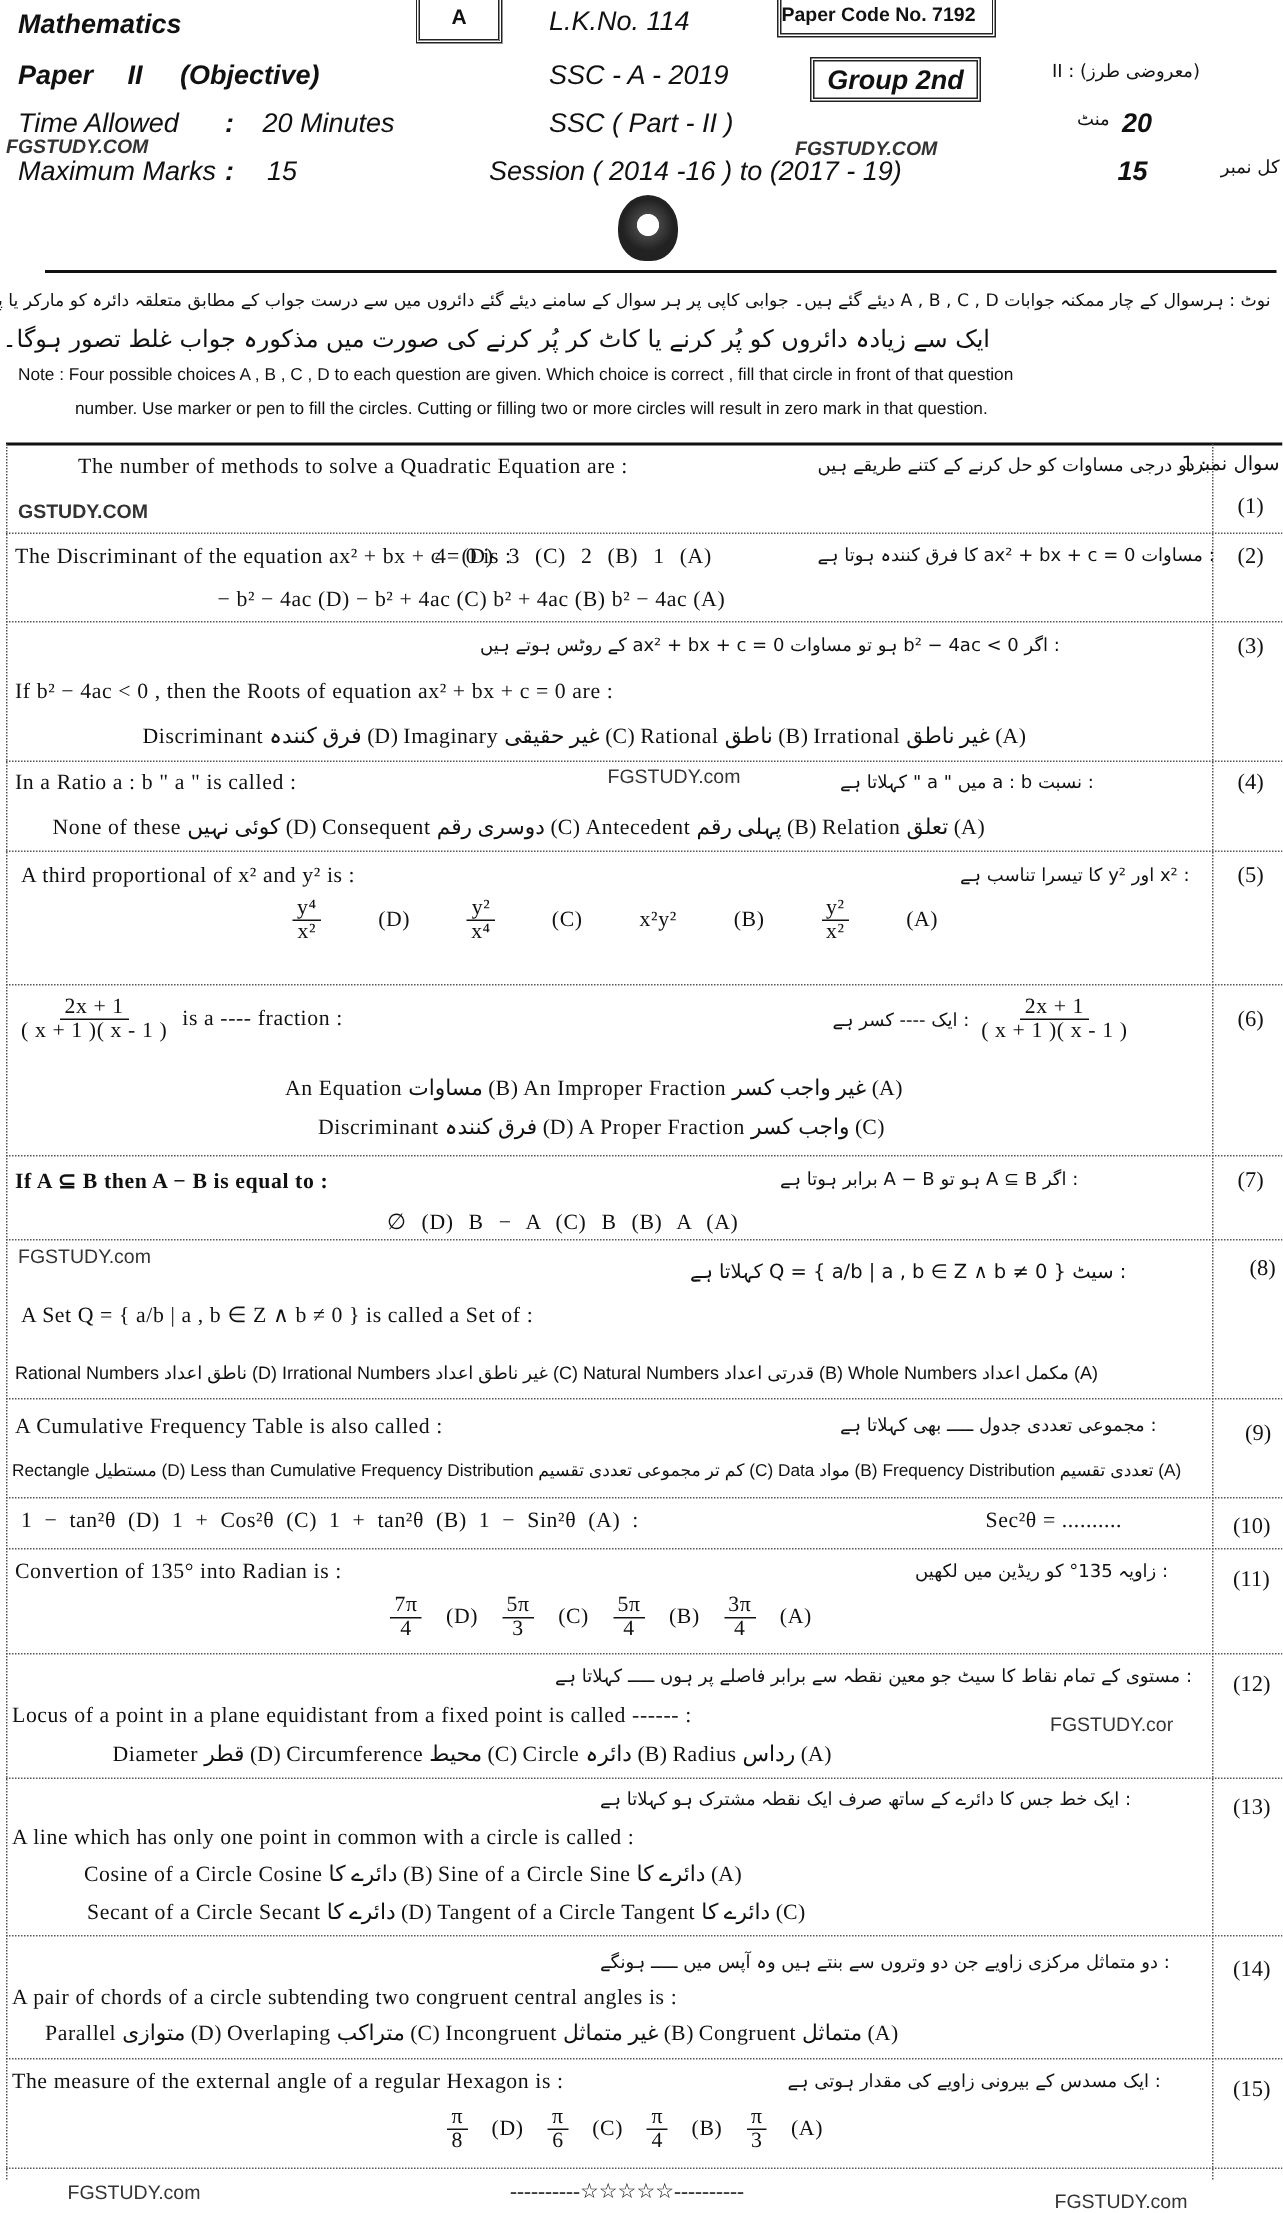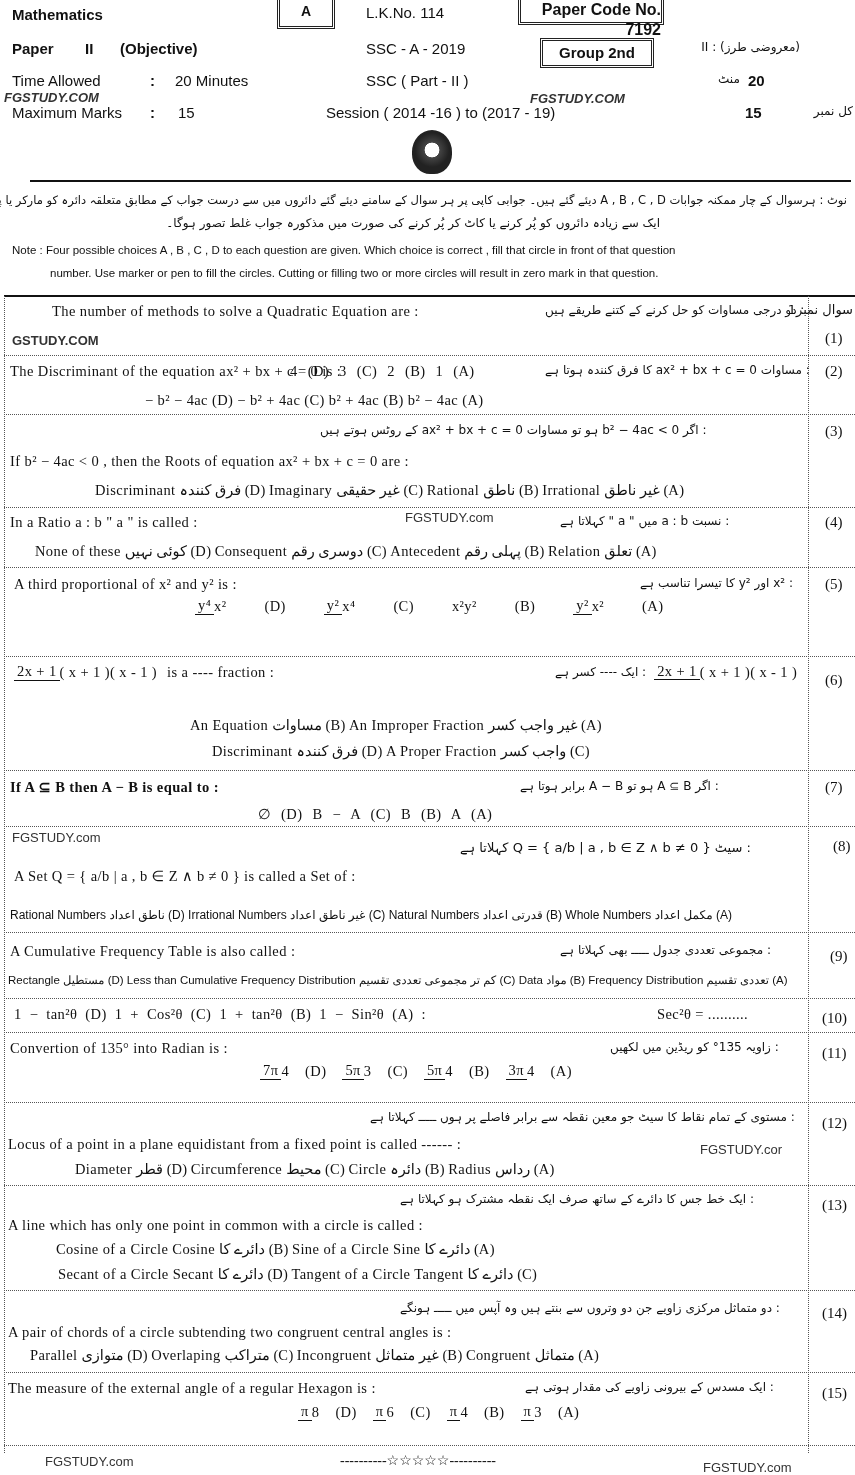--- a/index.html
+++ b/index.html
@@ -1,38 +1,38 @@
 <!DOCTYPE html>
 <html><head>
 <meta charset="utf-8">
 <style>
   html, body { margin:0; padding:0; background:#fff; }
   body { width:855px; height:1475px; position:relative; overflow:hidden; color:#111; font-family:"Liberation Serif", serif; }
   .sans { font-family:"Liberation Sans", sans-serif; }
   .abs { position:absolute; white-space:nowrap; }
-  .hdr { font-family:"Liberation Sans", sans-serif; font-weight:bold; font-size:15px; }
+  .hdr { font-family:"Liberation Sans", sans-serif; font-weight:bold; font-size:18px;font-style:italic; }
   .wm { font-family:"Liberation Sans", sans-serif; font-size:13px; color:#333; }
   .box { position:absolute; border:3px double #222; }
   .urdu { font-family:"DejaVu Sans", sans-serif; direction:rtl; font-size:12px; }
   .note { font-family:"Liberation Sans", sans-serif; font-size:11.5px; }
   .rule { position:absolute; left:4px; right:0; border-top:1px dotted #555; }
   .vline { position:absolute; top:296px; bottom:22px; border-left:1px dotted #555; }
   .q { font-size:14.5px; letter-spacing:0.4px; }
   .num { font-size:15px; }
-  .frac { display:inline-flex; flex-direction:row; align-items:center; vertical-align:middle; line-height:1.05; }
+  .frac { display:inline-flex; flex-direction:column; align-items:center; vertical-align:middle; line-height:1.05; }
   .frac .n { border-bottom:1.5px solid #111; padding:0 3px; }
   .logo { position:absolute; left:412px; top:130px; width:36px; height:40px; border-radius:50% 50% 45% 45%; border:2px solid #222; background:radial-gradient(circle at 50% 45%, #fff 25%, #444 27%, #222 60%); }
 </style>
 </head>
 <body>
 
 <div class="abs hdr" style="left:12px;top:6px;">Mathematics</div>
 <div class="box sans" style="left:277px;top:0;width:52px;height:26px;border-top:none;text-align:center;font-weight:bold;font-size:14px;line-height:22px;">A</div>
 <div class="abs hdr" style="left:366px;top:4px;font-weight:normal;">L.K.No. 114</div>
-<div class="box sans" style="left:518px;top:0;width:140px;height:22px;border-top:none;text-align:right;font-weight:bold;font-size:16px;line-height:20px;">Paper Code No. 7192</div>
+<div class="box sans" style="left:518px;top:0;width:140px;height:22px;border-top:none;text-align:left;font-weight:bold;font-size:13px;line-height:20px;">Paper Code No. 7192</div>
 
 <div class="abs hdr" style="left:12px;top:40px;">Paper</div>
 <div class="abs hdr" style="left:85px;top:40px;">II</div>
 <div class="abs hdr" style="left:120px;top:40px;">(Objective)</div>
 <div class="abs hdr" style="left:366px;top:40px;font-weight:normal;">SSC - A - 2019</div>
 <div class="box hdr" style="left:540px;top:38px;width:108px;height:24px;text-align:center;line-height:24px;">Group 2nd</div>
 <div class="abs urdu" style="right:55px;top:40px;font-size:12px;">(معروضی طرز) : II</div>
 
 <div class="abs hdr" style="left:12px;top:72px;font-weight:normal;">Time Allowed</div>
 <div class="abs hdr" style="left:150px;top:72px;">:</div>
@@ -48,21 +48,21 @@
 <div class="abs hdr" style="left:150px;top:104px;">:</div>
 <div class="abs hdr" style="left:178px;top:104px;font-weight:normal;">15</div>
 <div class="abs hdr" style="left:326px;top:104px;font-weight:normal;">Session ( 2014 -16 ) to (2017 - 19)</div>
 <div class="abs hdr" style="left:745px;top:104px;">15</div>
 <div class="abs urdu" style="right:2px;top:104px;">کل نمبر</div>
 
 <div class="logo"></div>
 <div class="abs" style="left:30px;right:4px;top:180px;border-top:2px solid #111;"></div>
 
 <div class="abs urdu" style="right:8px;top:193px;font-size:11.5px;">نوٹ : ہرسوال کے چار ممکنہ جوابات A , B , C , D دیئے گئے ہیں۔ جوابی کاپی پر ہر سوال کے سامنے دیئے گئے دائروں میں سے درست جواب کے مطابق متعلقہ دائرہ کو مارکر یا پین سے بھر دیں۔</div>
-<div class="abs urdu" style="right:195px;top:216px;font-size:12px;">ایک سے زیادہ دائروں کو پُر کرنے یا کاٹ کر پُر کرنے کی صورت میں مذکورہ جواب غلط تصور ہوگا۔</div>
+<div class="abs urdu" style="right:195px;top:216px;font-size:16px;">ایک سے زیادہ دائروں کو پُر کرنے یا کاٹ کر پُر کرنے کی صورت میں مذکورہ جواب غلط تصور ہوگا۔</div>
 <div class="abs note" style="left:12px;top:244px;">Note : Four possible choices A , B , C , D to each question are given. Which choice is correct , fill that circle in front of that question</div>
 <div class="abs note" style="left:50px;top:267px;">number. Use marker or pen to fill the circles. Cutting or filling two or more circles will result in zero mark in that question.</div>
 
 <div class="abs" style="left:4px;right:0;top:295px;border-top:2.5px solid #111;"></div>
 <div class="vline" style="left:4px;"></div>
 <div class="vline" style="left:808px;"></div>
 <div class="abs urdu" style="right:2px;top:302px;font-size:13px;">سوال نمبر1</div>
 
 <div class="abs q" style="left:12px;top:303px;margin-left:40px;">The number of methods to solve a Quadratic Equation are :</div>
 <div class="abs urdu" style="left:545px;top:303px;">: دو درجی مساوات کو حل کرنے کے کتنے طریقے ہیں</div>

